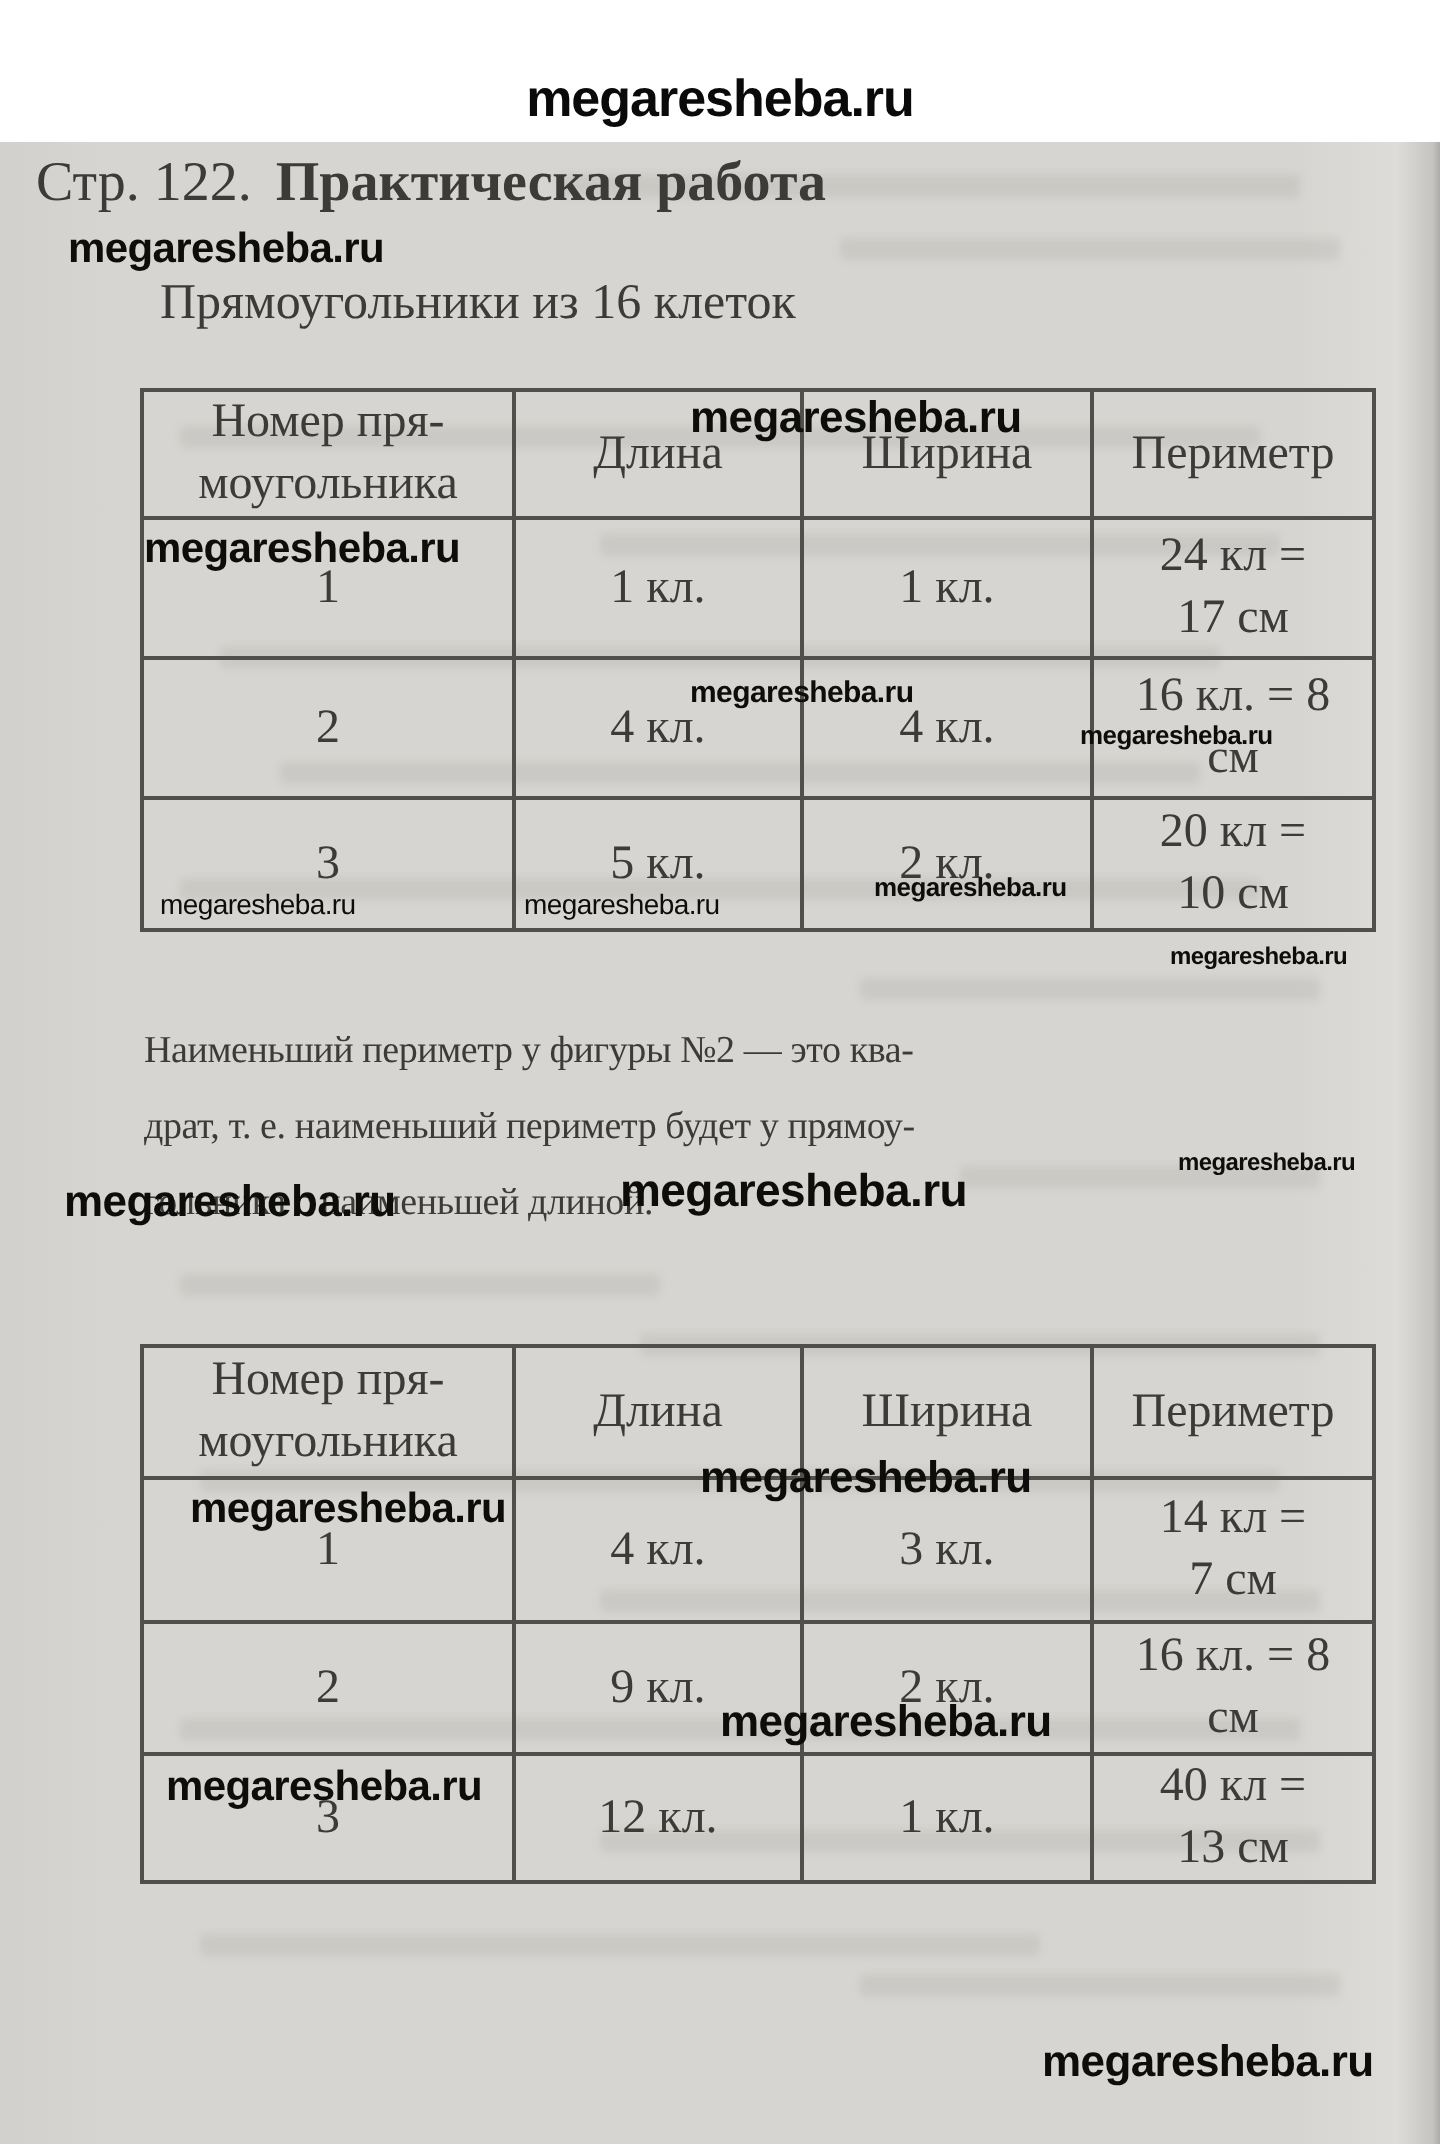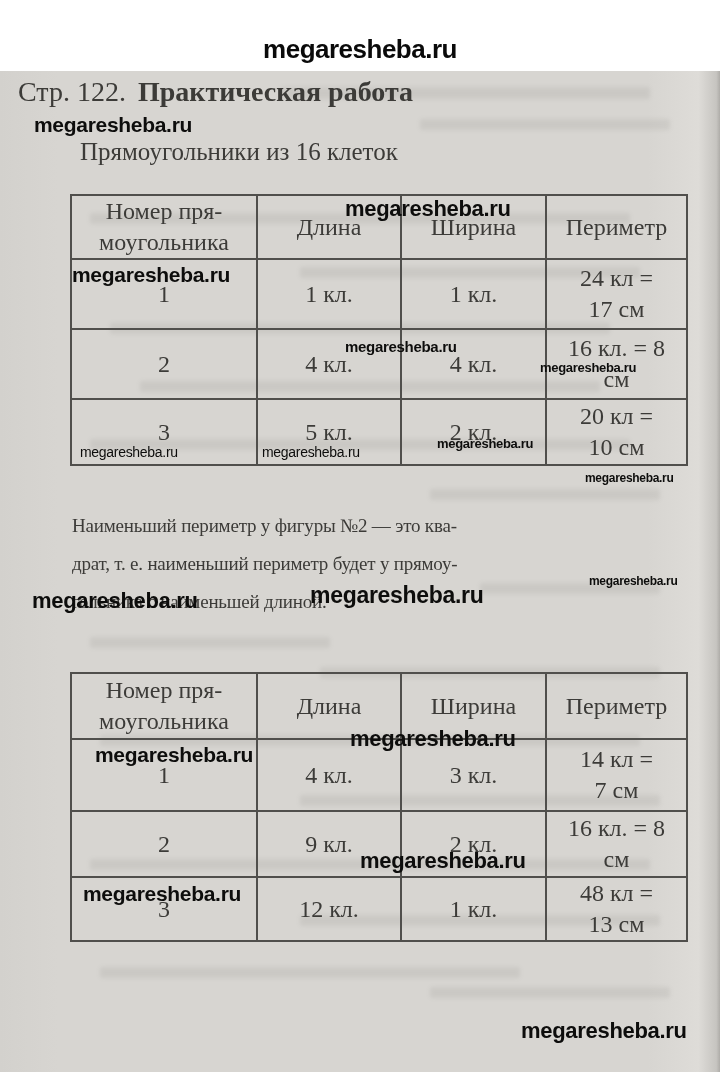--- a/index.html
+++ b/index.html
@@ -153,21 +153,21 @@
         <td>2</td>
         <td>9 кл.</td>
         <td>2 кл.</td>
         <td>16 кл. = 8
 см</td>
       </tr>
       <tr style="height:62px;">
         <td>3</td>
         <td>12 кл.</td>
         <td>1 кл.</td>
-        <td>48 кл =
+        <td>40 кл =
 13 см</td>
       </tr>
     </tbody>
       </table>
 
 
     <span class="wm" style="left:34px;top:42px;font-size:21px;">megaresheba.ru</span>
     <span class="wm" style="left:345px;top:126px;font-size:22px;">megaresheba.ru</span>
     <span class="wm" style="left:72px;top:192px;font-size:21px;">megaresheba.ru</span>
     <span class="wm" style="left:345px;top:268px;font-size:15px;font-weight:600;">megaresheba.ru</span>

